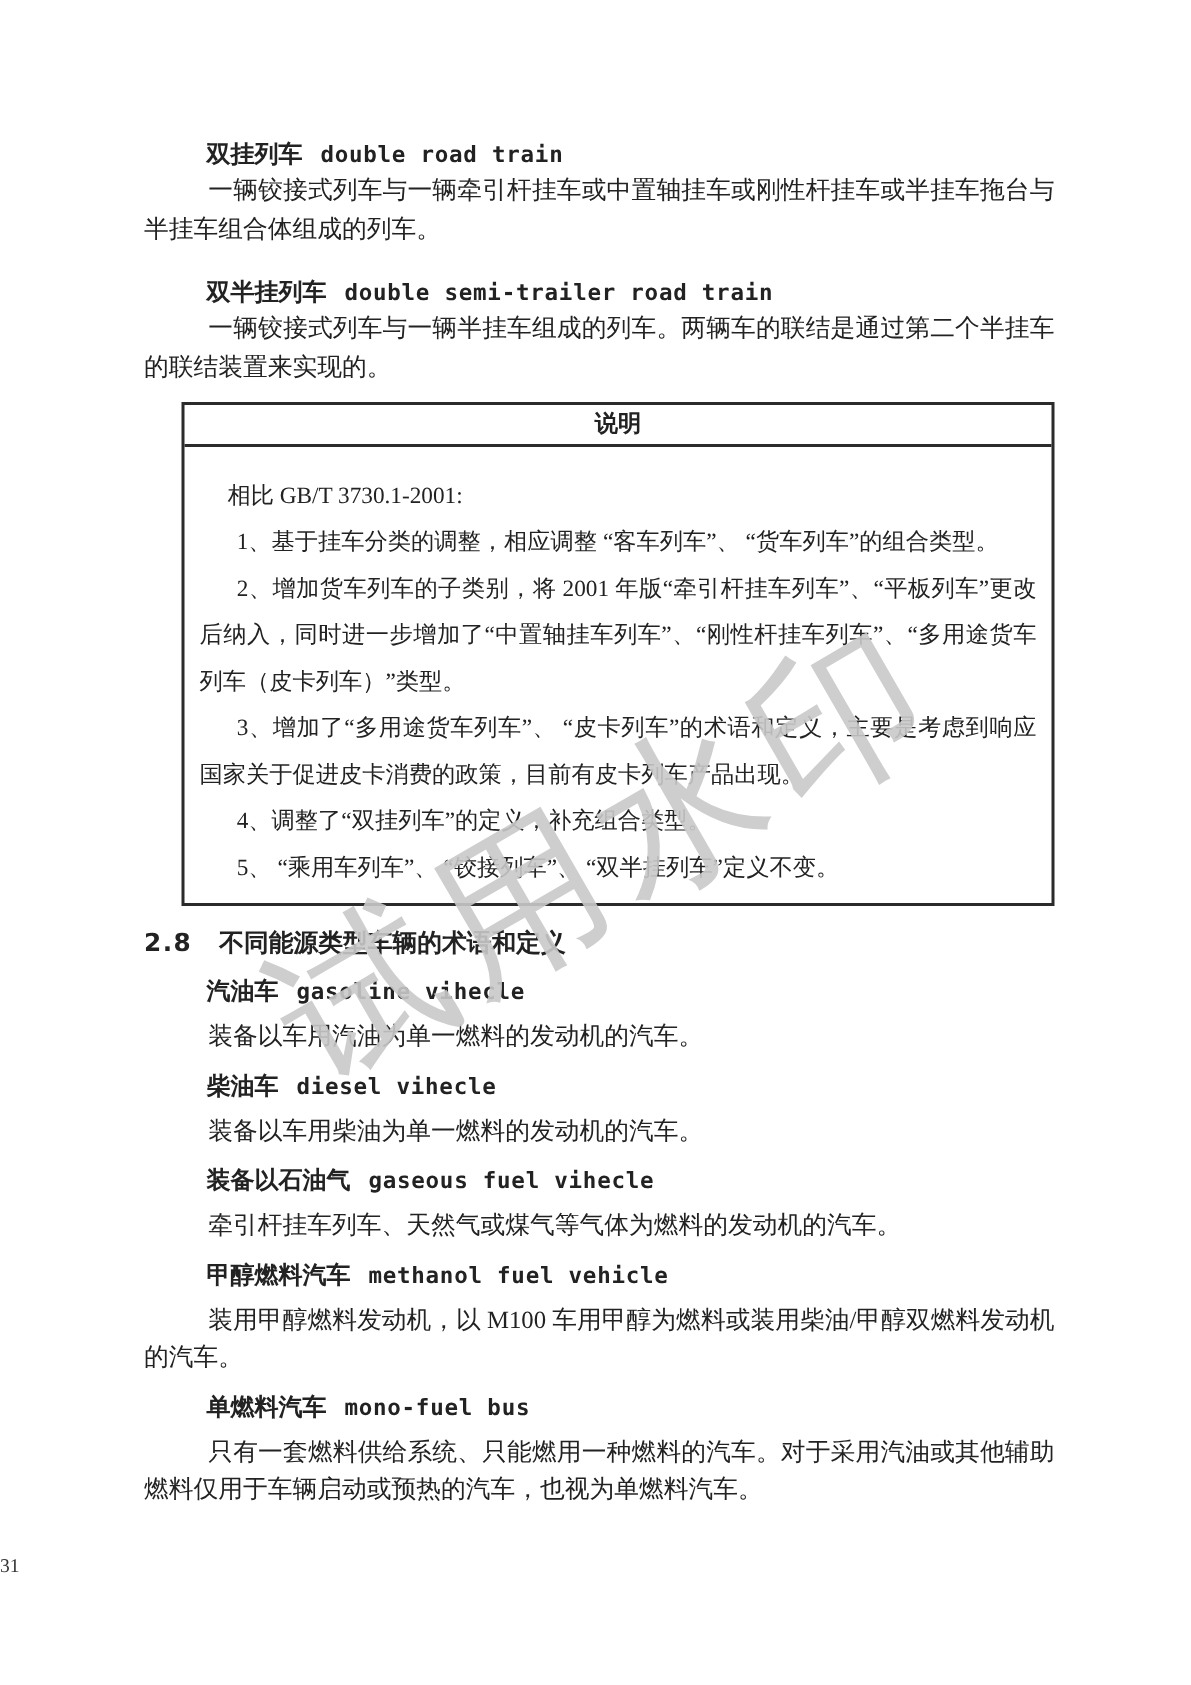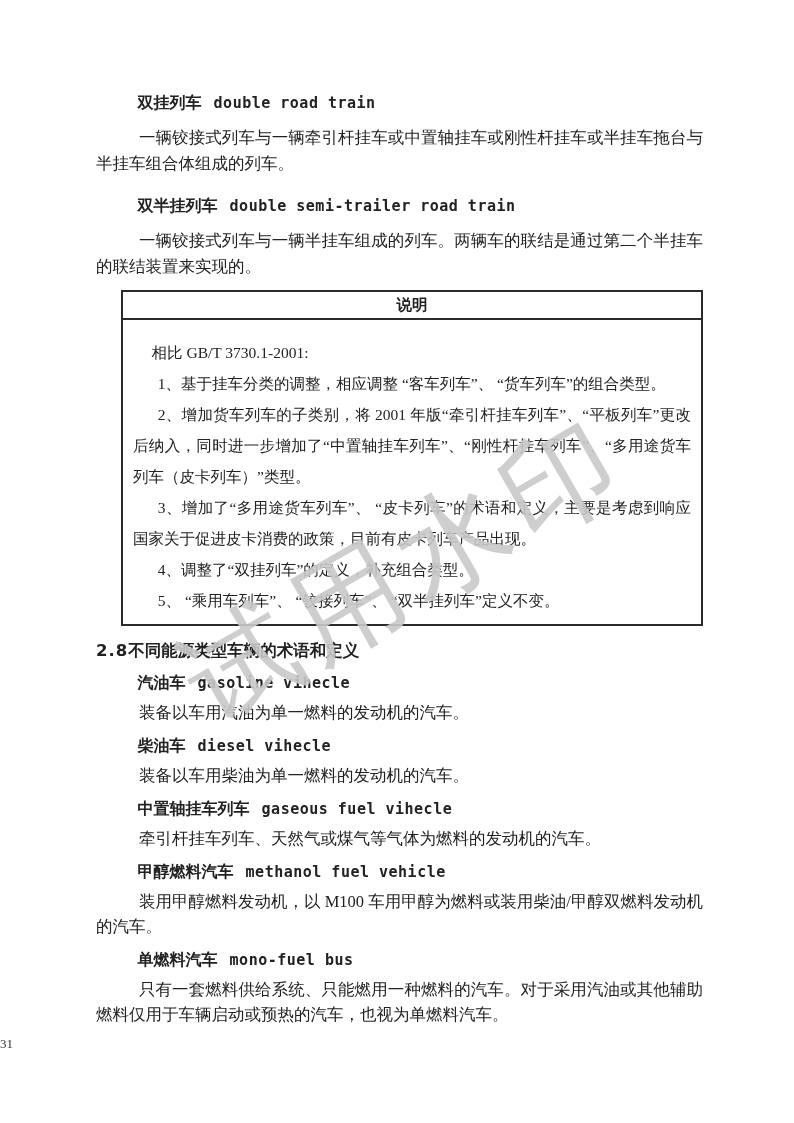--- a/index.html
+++ b/index.html
@@ -37,21 +37,21 @@
     font-size: 15px;
     margin-left: 12px;
     letter-spacing: 0.5px;
   }
   .para {
     margin: 15px 0 0 0;
     line-height: 26px;
     text-indent: 2.6em;
     text-align: justify;
   }
-  .term-head + .para { margin-top: 11px; }
+  .term-head + .para { margin-top: 0; }
   .term-block .term-head { margin-top: 12px; }
   .mt18 { margin-top: 18px; }
 
   
   .note-box {
     margin: 10px 0 0 25px;
     width: 582px;
     border: 2px solid #2b2b2b;
   }
   .note-title {
@@ -73,21 +73,21 @@
   .note-item  { text-indent: 1.6em; }
 
   
   .sec-head {
     margin: 14px 0 0 0;
     font-family: "DejaVu Sans", "Liberation Sans", sans-serif;
     font-weight: bold;
     font-size: 16.5px;
     line-height: 22px;
   }
-  .sec-head .sec-num { margin-right: 0; letter-spacing: 1px; }
+  .sec-head .sec-num { margin-right: 18px; letter-spacing: 1px; }
 
   .term-block .para {
     margin-top: 6px;
     line-height: 25px;
   }
   .term-block .term-head { margin-top: 10px; line-height: 22px; }
 
   
   .watermark {
     position: absolute;
@@ -146,21 +146,21 @@
       <p class="term-head"><span class="zh">汽油车</span><span class="en">gasoline vihecle</span></p>
       <p class="para">装备以车用汽油为单一燃料的发动机的汽车。</p>
     </div>
 
     <div class="term-block">
       <p class="term-head"><span class="zh">柴油车</span><span class="en">diesel vihecle</span></p>
       <p class="para">装备以车用柴油为单一燃料的发动机的汽车。</p>
     </div>
 
     <div class="term-block">
-      <p class="term-head"><span class="zh">中置轴挂车列车</span><span class="en">gaseous fuel vihecle</span></p>
+      <p class="term-head"><span class="zh">装备以石油气</span><span class="en">gaseous fuel vihecle</span></p>
       <p class="para">牵引杆挂车列车、天然气或煤气等气体为燃料的发动机的汽车。</p>
     </div>
 
     <div class="term-block">
       <p class="term-head"><span class="zh">甲醇燃料汽车</span><span class="en">methanol fuel vehicle</span></p>
       <p class="para">装用甲醇燃料发动机，以 M100 车用甲醇为燃料或装用柴油/甲醇双燃料发动机的汽车。</p>
     </div>
 
     <div class="term-block">
       <p class="term-head"><span class="zh">单燃料汽车</span><span class="en">mono-fuel bus</span></p>

